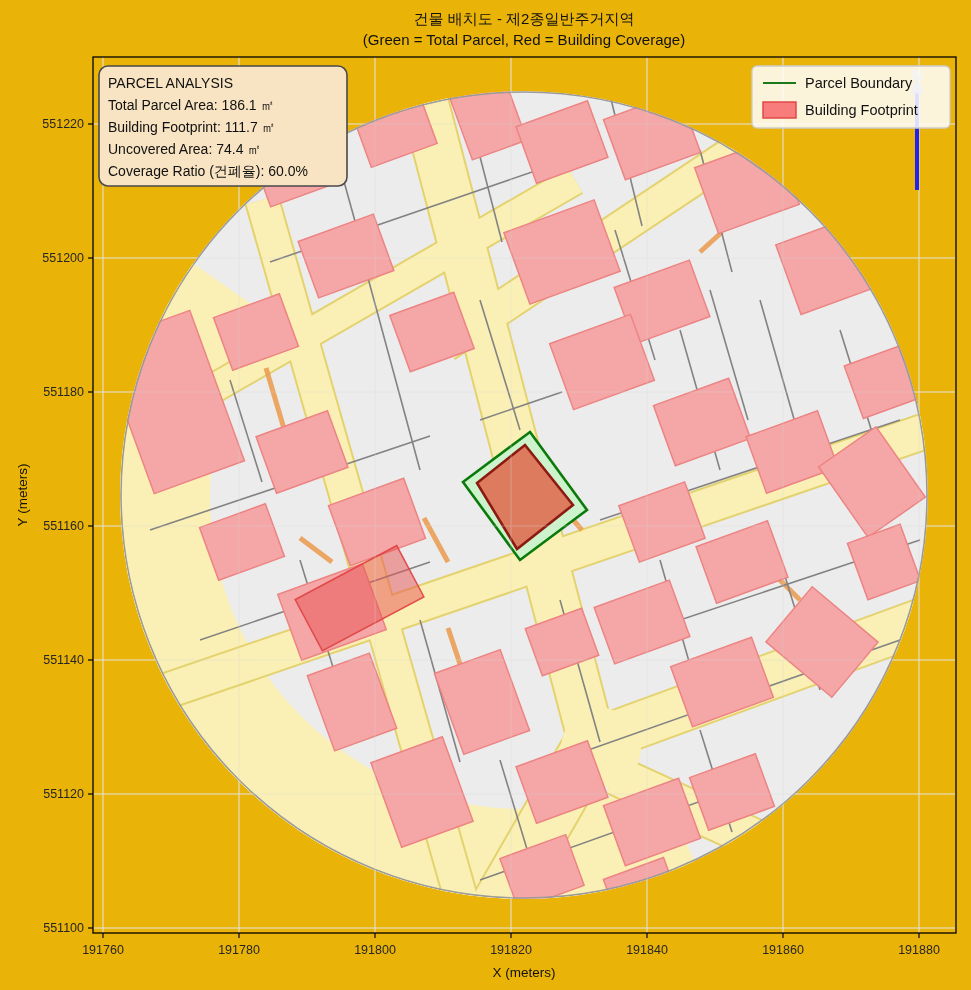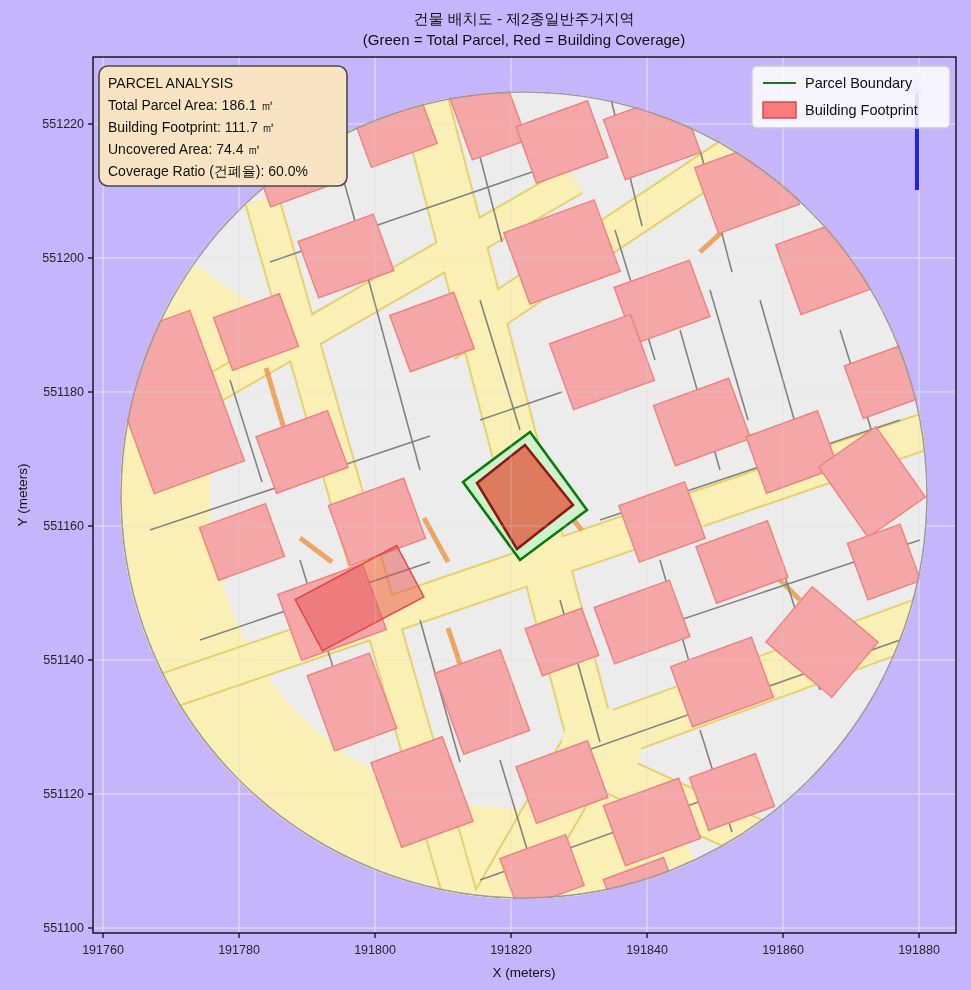--- a/index.html
+++ b/index.html
@@ -1,16 +1,16 @@
 <!DOCTYPE html>
 <html><head>
 <meta charset="utf-8">
 <style>
   html,body{margin:0;padding:0;background:#ffffff;}
-  .figure{position:relative;width:971px;height:990px;background:#c4b5fd;
+  .figure{position:relative;width:971px;height:990px;background:#eab308;
     font-family:"Liberation Sans","DejaVu Sans",sans-serif;}
   svg text{font-family:"Liberation Sans","DejaVu Sans",sans-serif;fill:#1a1a1a;}
   .title-line{font-size:15px;fill:#111;}
   .tick-label{font-size:12.5px;fill:#262626;}
   .axis-label{font-size:13.5px;fill:#111;}
   .legend-label{font-size:14.5px;fill:#111;}
   .infobox-text{font-size:14px;fill:#111;}
   .north-n{font-size:15px;font-weight:bold;fill:#aab2e8;}
 </style>
 </head>

